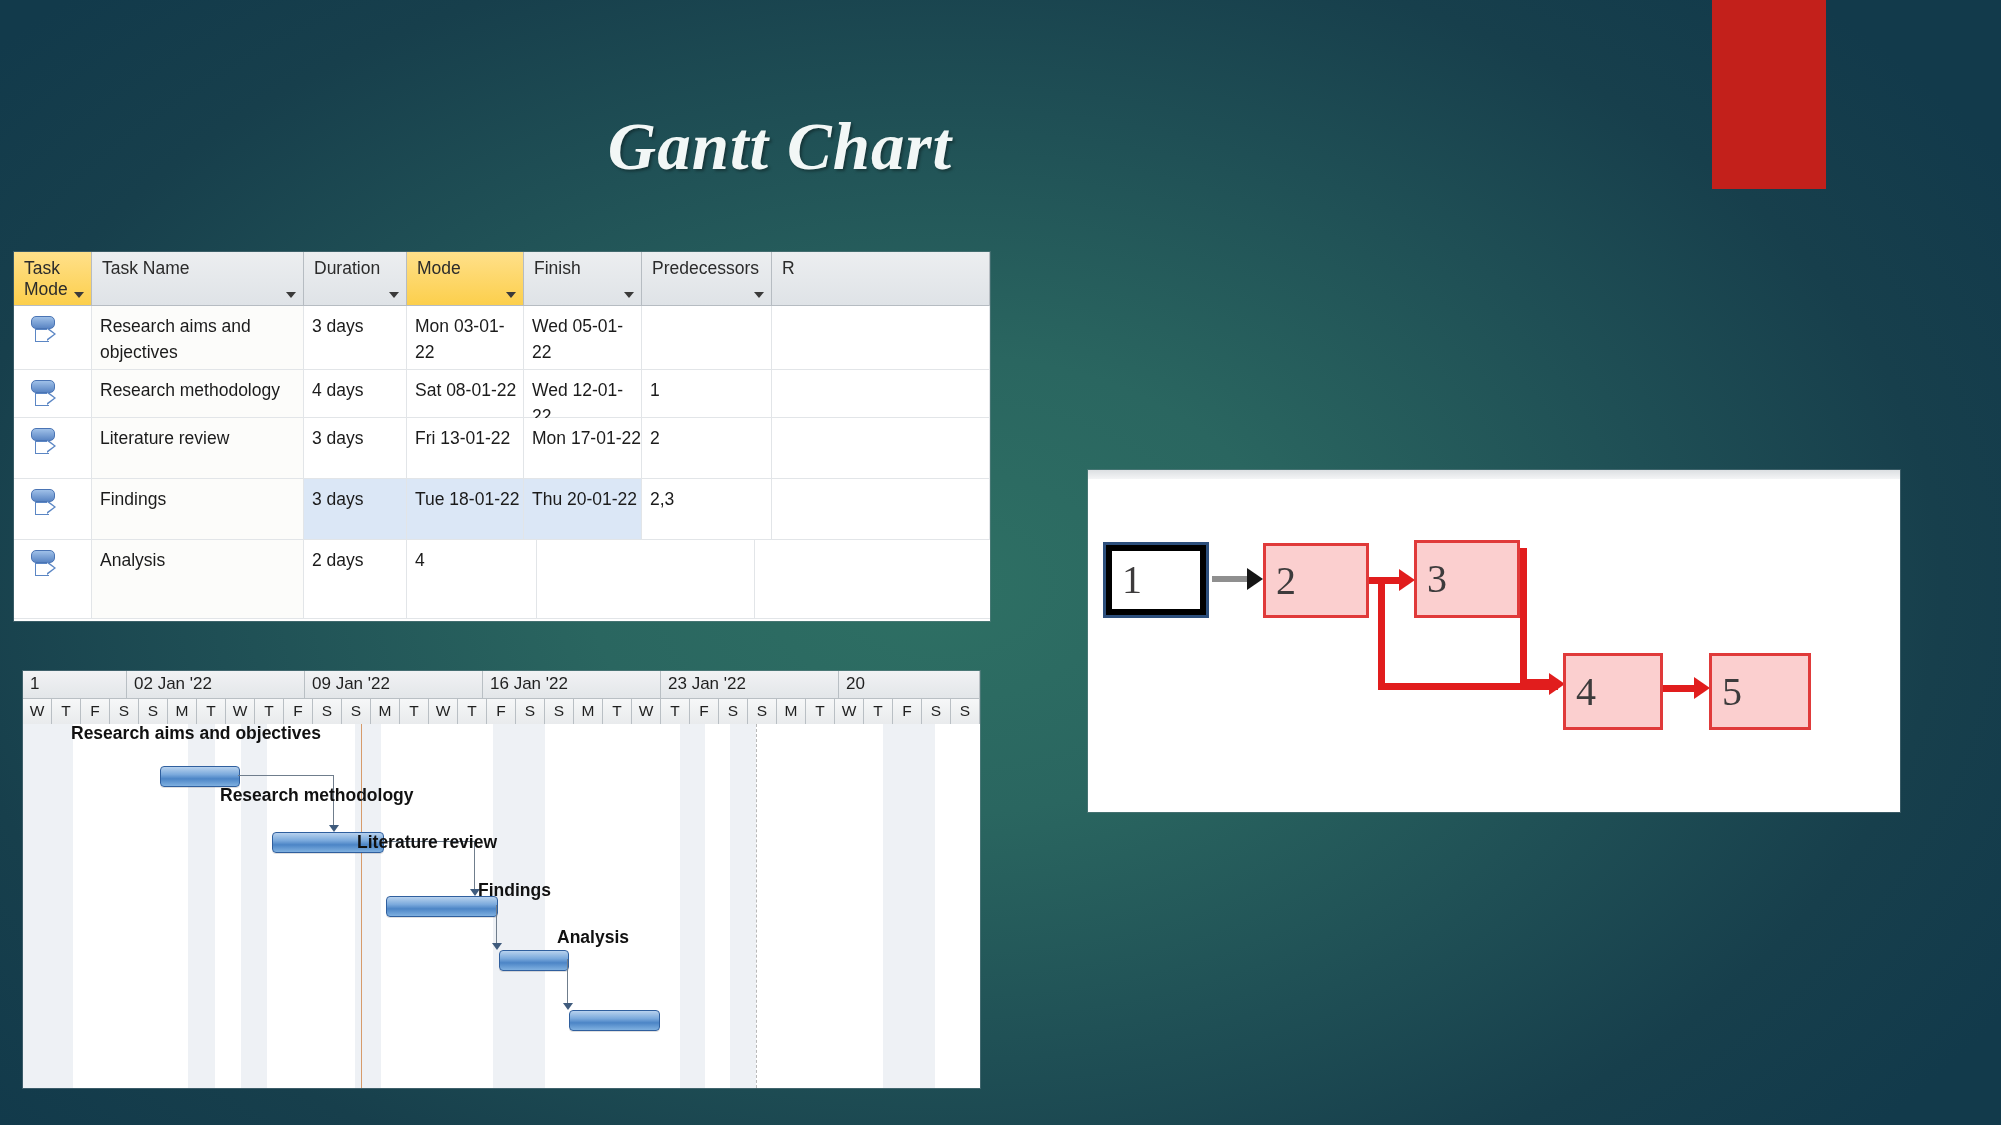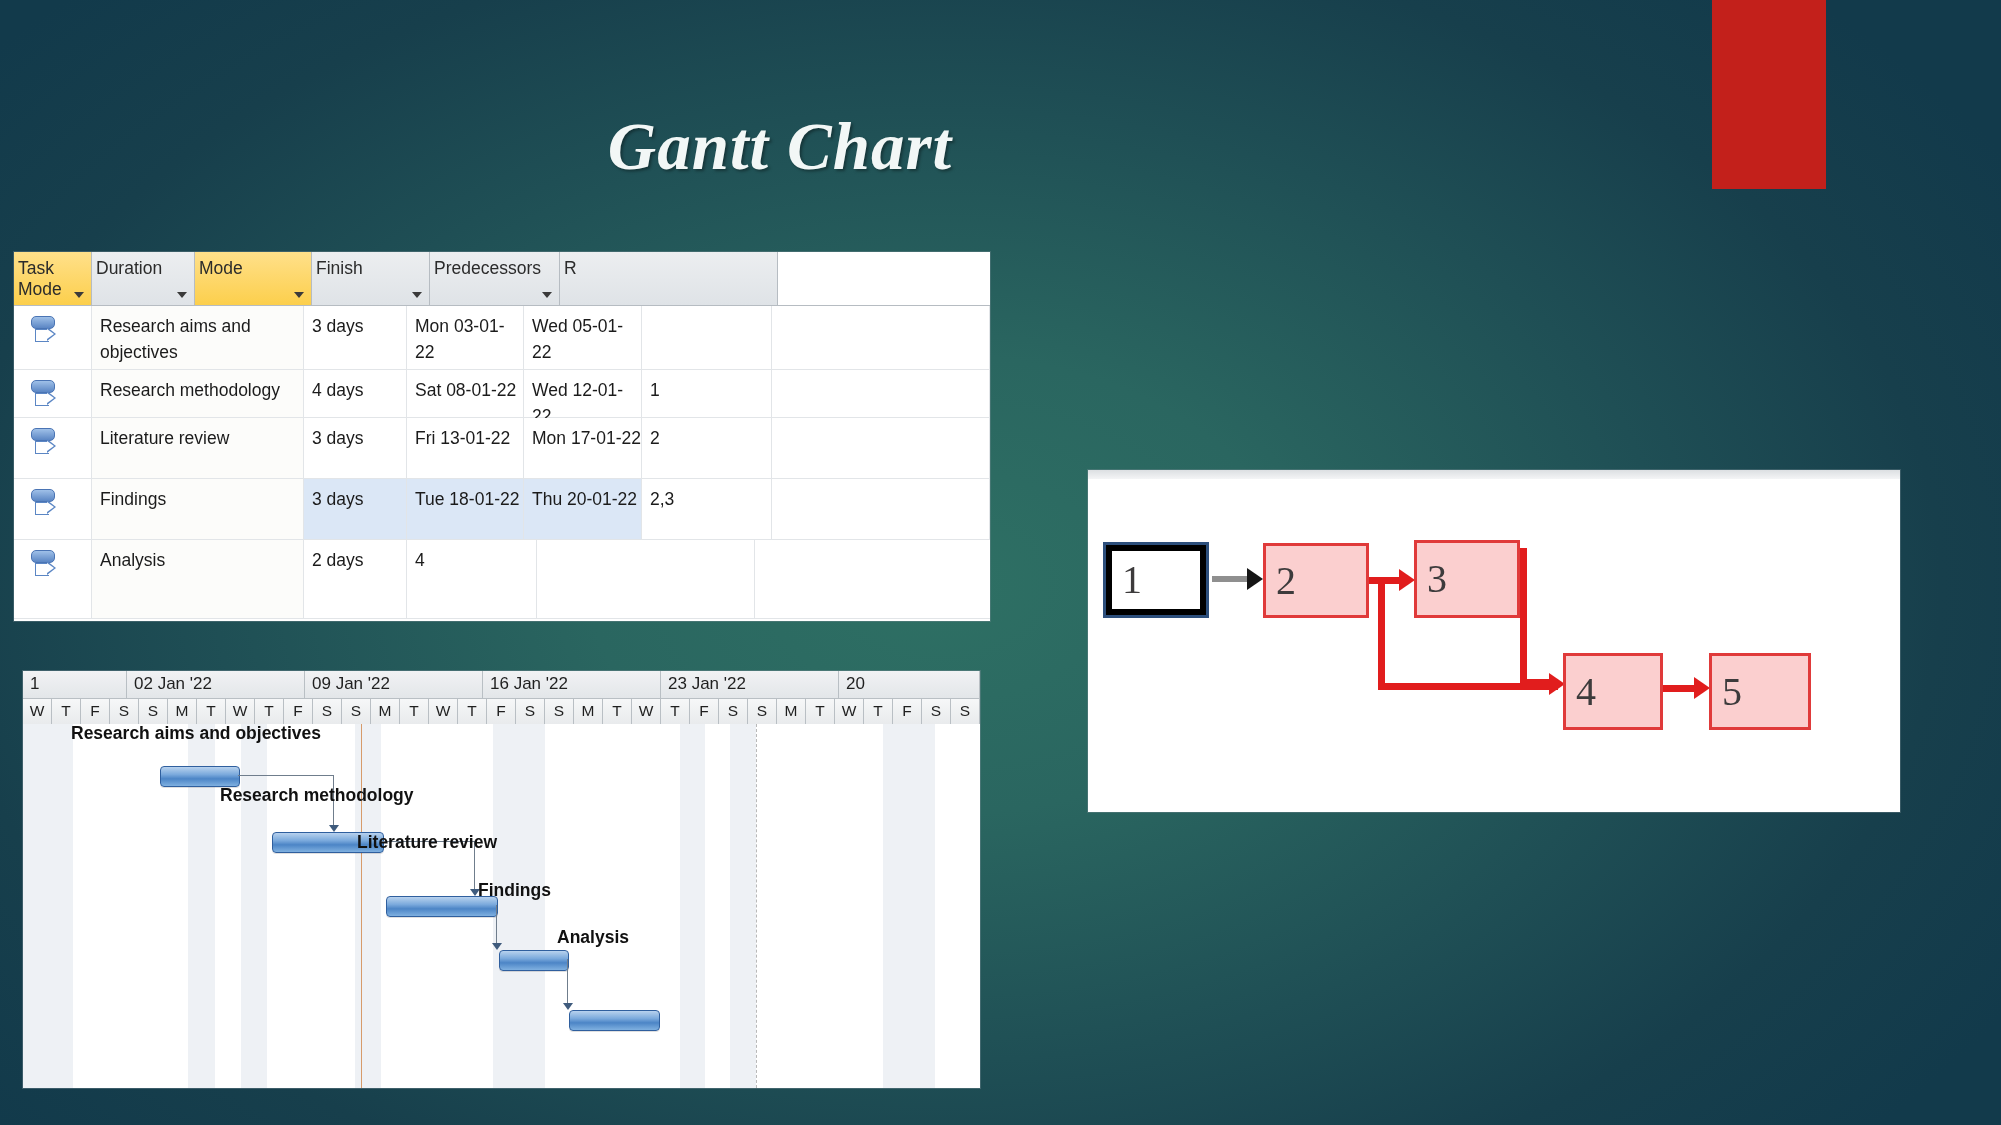--- a/index.html
+++ b/index.html
@@ -35,21 +35,21 @@
     position:absolute;left:14px;top:252px;width:976px;height:369px;
     background:#ffffff;overflow:hidden;
     box-shadow:0 0 0 1px rgba(120,140,150,.35);
     font-size:17.5px;color:#1b1b1b;
   }
   .pt-row{display:flex;}
   .pt-head{height:53px;border-bottom:1px solid #b6bcc2;}
   .pt-head .cell{
     background:linear-gradient(#eceef0,#dfe3e7);
     border-right:1px solid #b6bcc2;
-    position:relative;padding:6px 0 0 4px;box-sizing:border-box;
+    position:relative;padding:6px 0 0 10px;box-sizing:border-box;
     color:#2b2b2b;line-height:21px;
   }
   .pt-head .cell.hl{background:linear-gradient(#ffe08a,#fccf4c);}
   .pt-head .caret{
     position:absolute;right:7px;bottom:7px;width:0;height:0;
     border-left:5px solid transparent;border-right:5px solid transparent;
     border-top:6px solid #3a3a3a;
   }
   .c-mode{width:78px;}
   .c-name{width:212px;}
@@ -167,20 +167,24 @@
 
   <div class="accent-bar"></div>
 
   <div class="title">Gantt Chart</div>
 
   <div class="proj-table">
 
     <div class="pt-row pt-head">
       <div class="cell c-mode hl">
         <span>Task Mode</span>
+        <span class="caret"></span>
+      </div>
+      <div class="cell c-name">
+        <span>Task Name</span>
         <span class="caret"></span>
       </div>
       <div class="cell c-dur">
         <span>Duration</span>
         <span class="caret"></span>
       </div>
       <div class="cell c-start hl">
         <span>Mode</span>
         <span class="caret"></span>
       </div>

